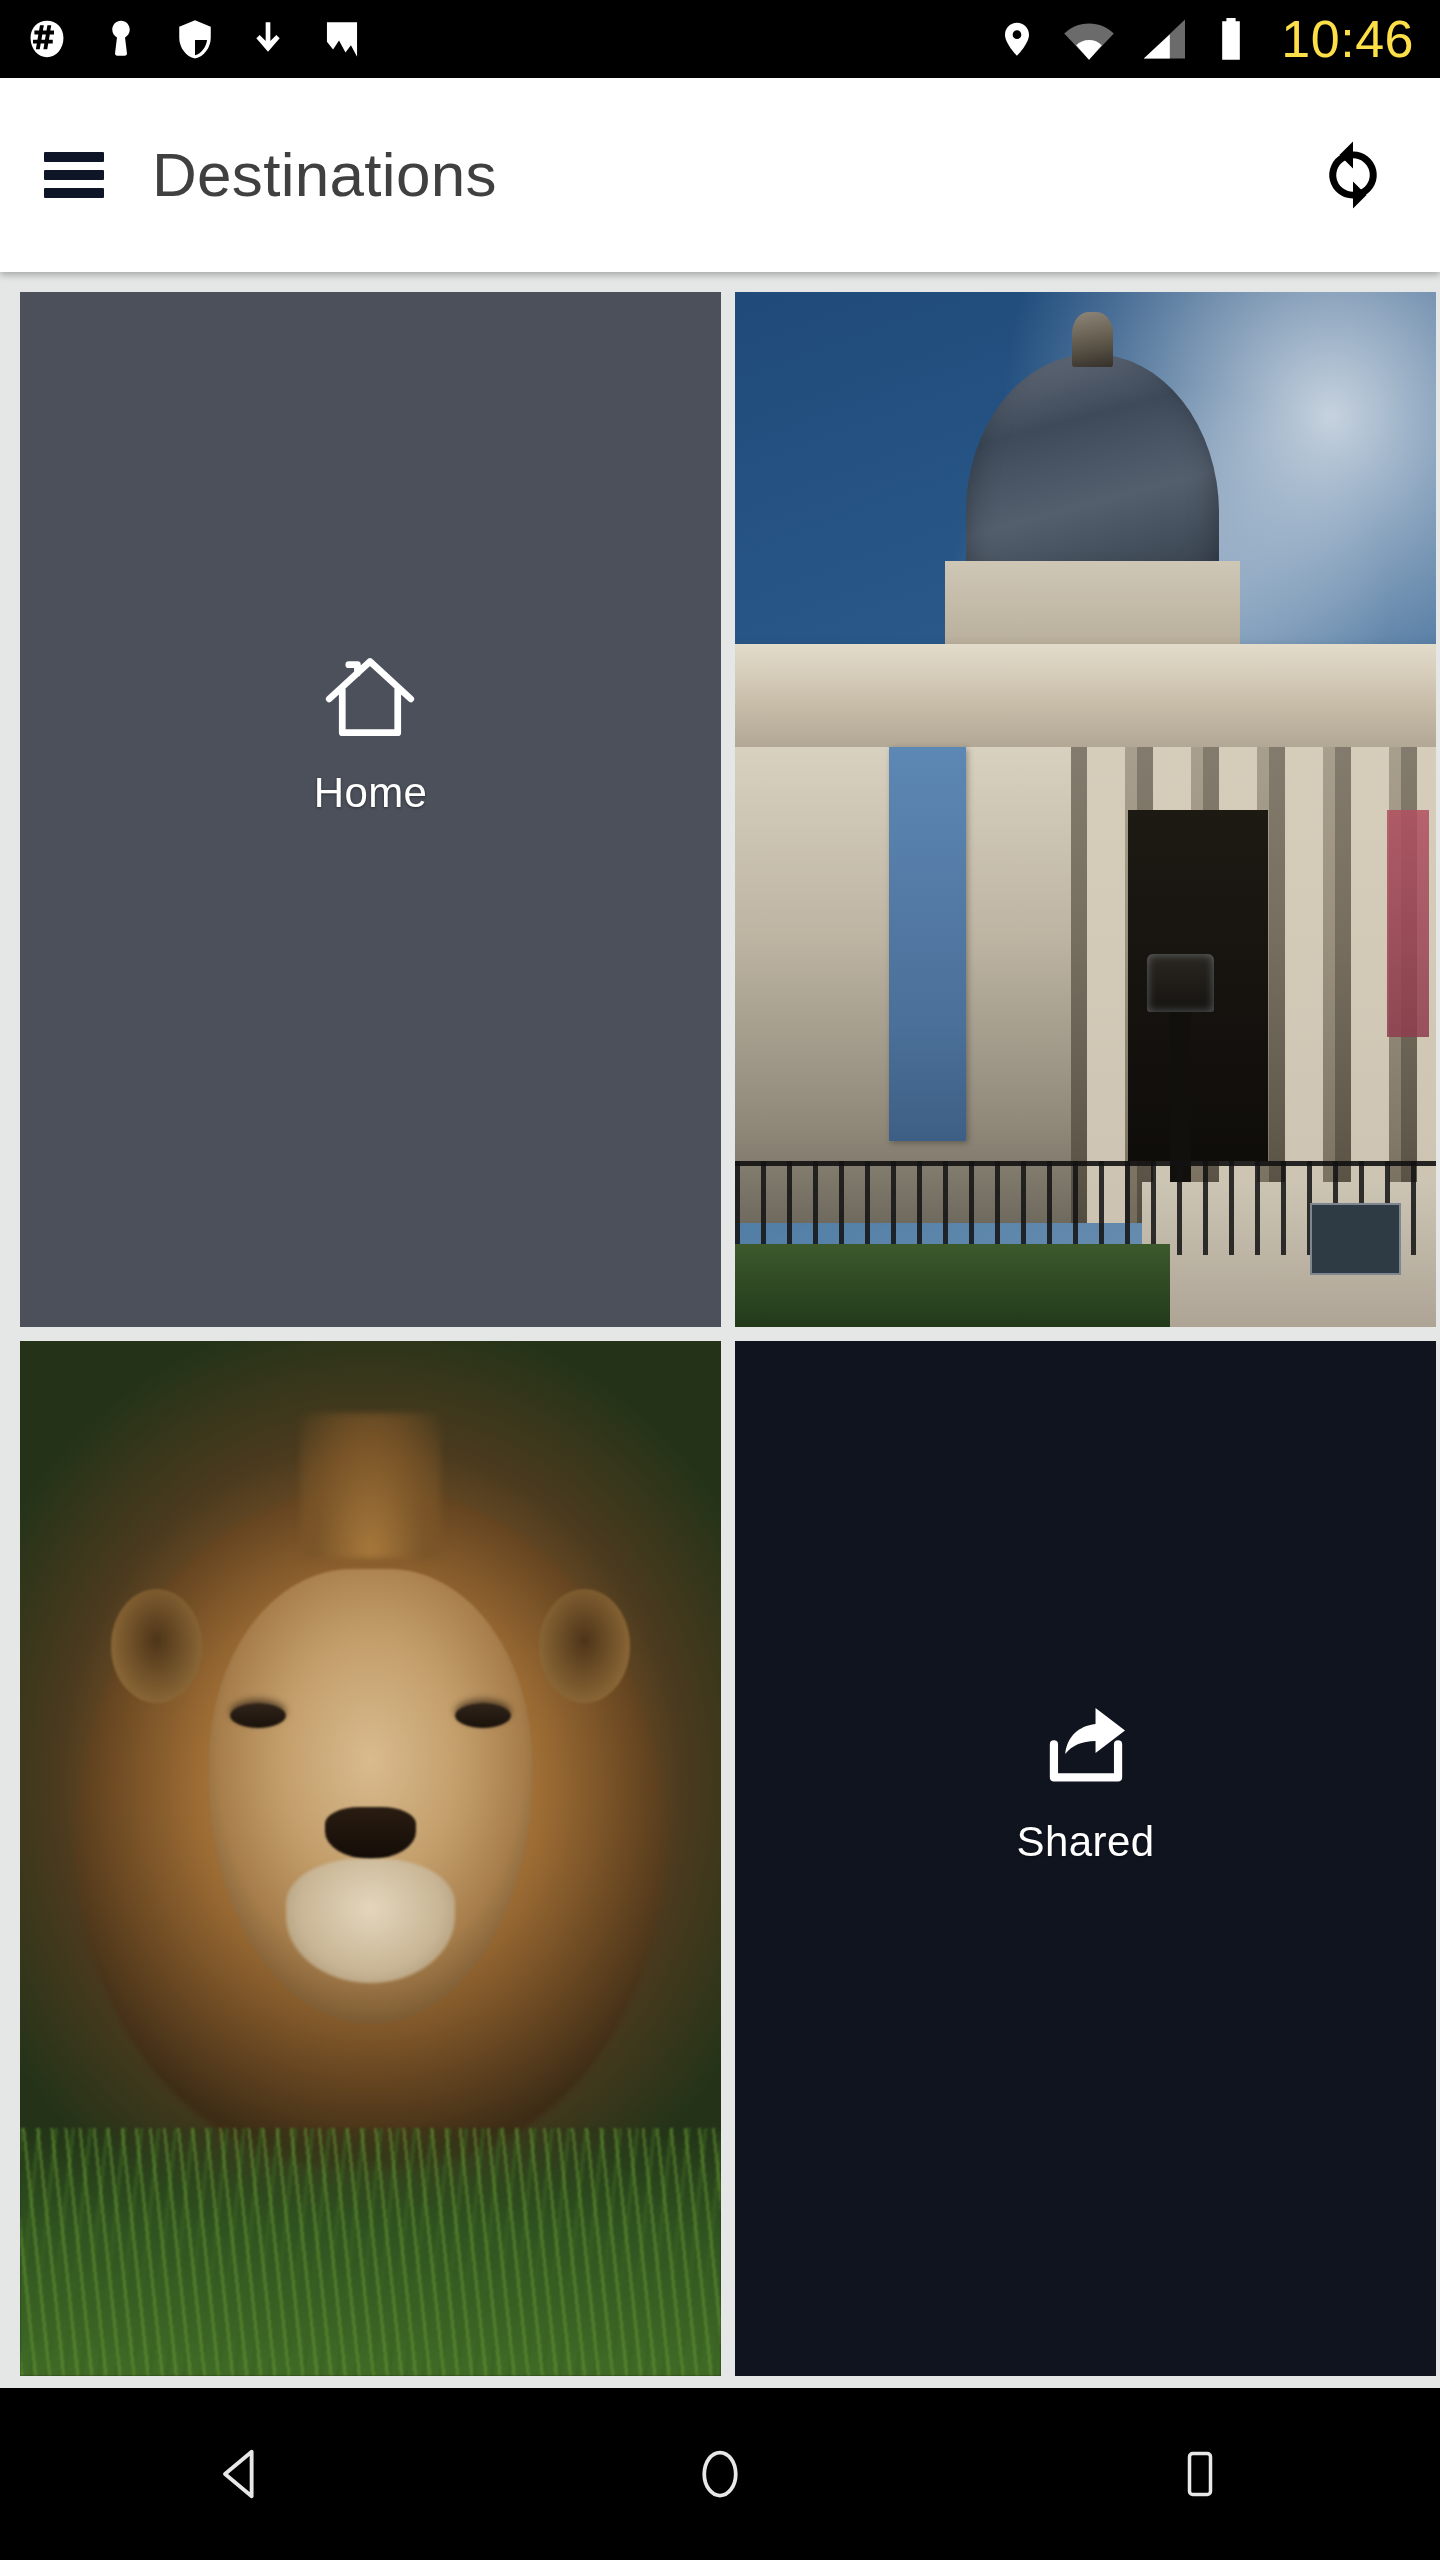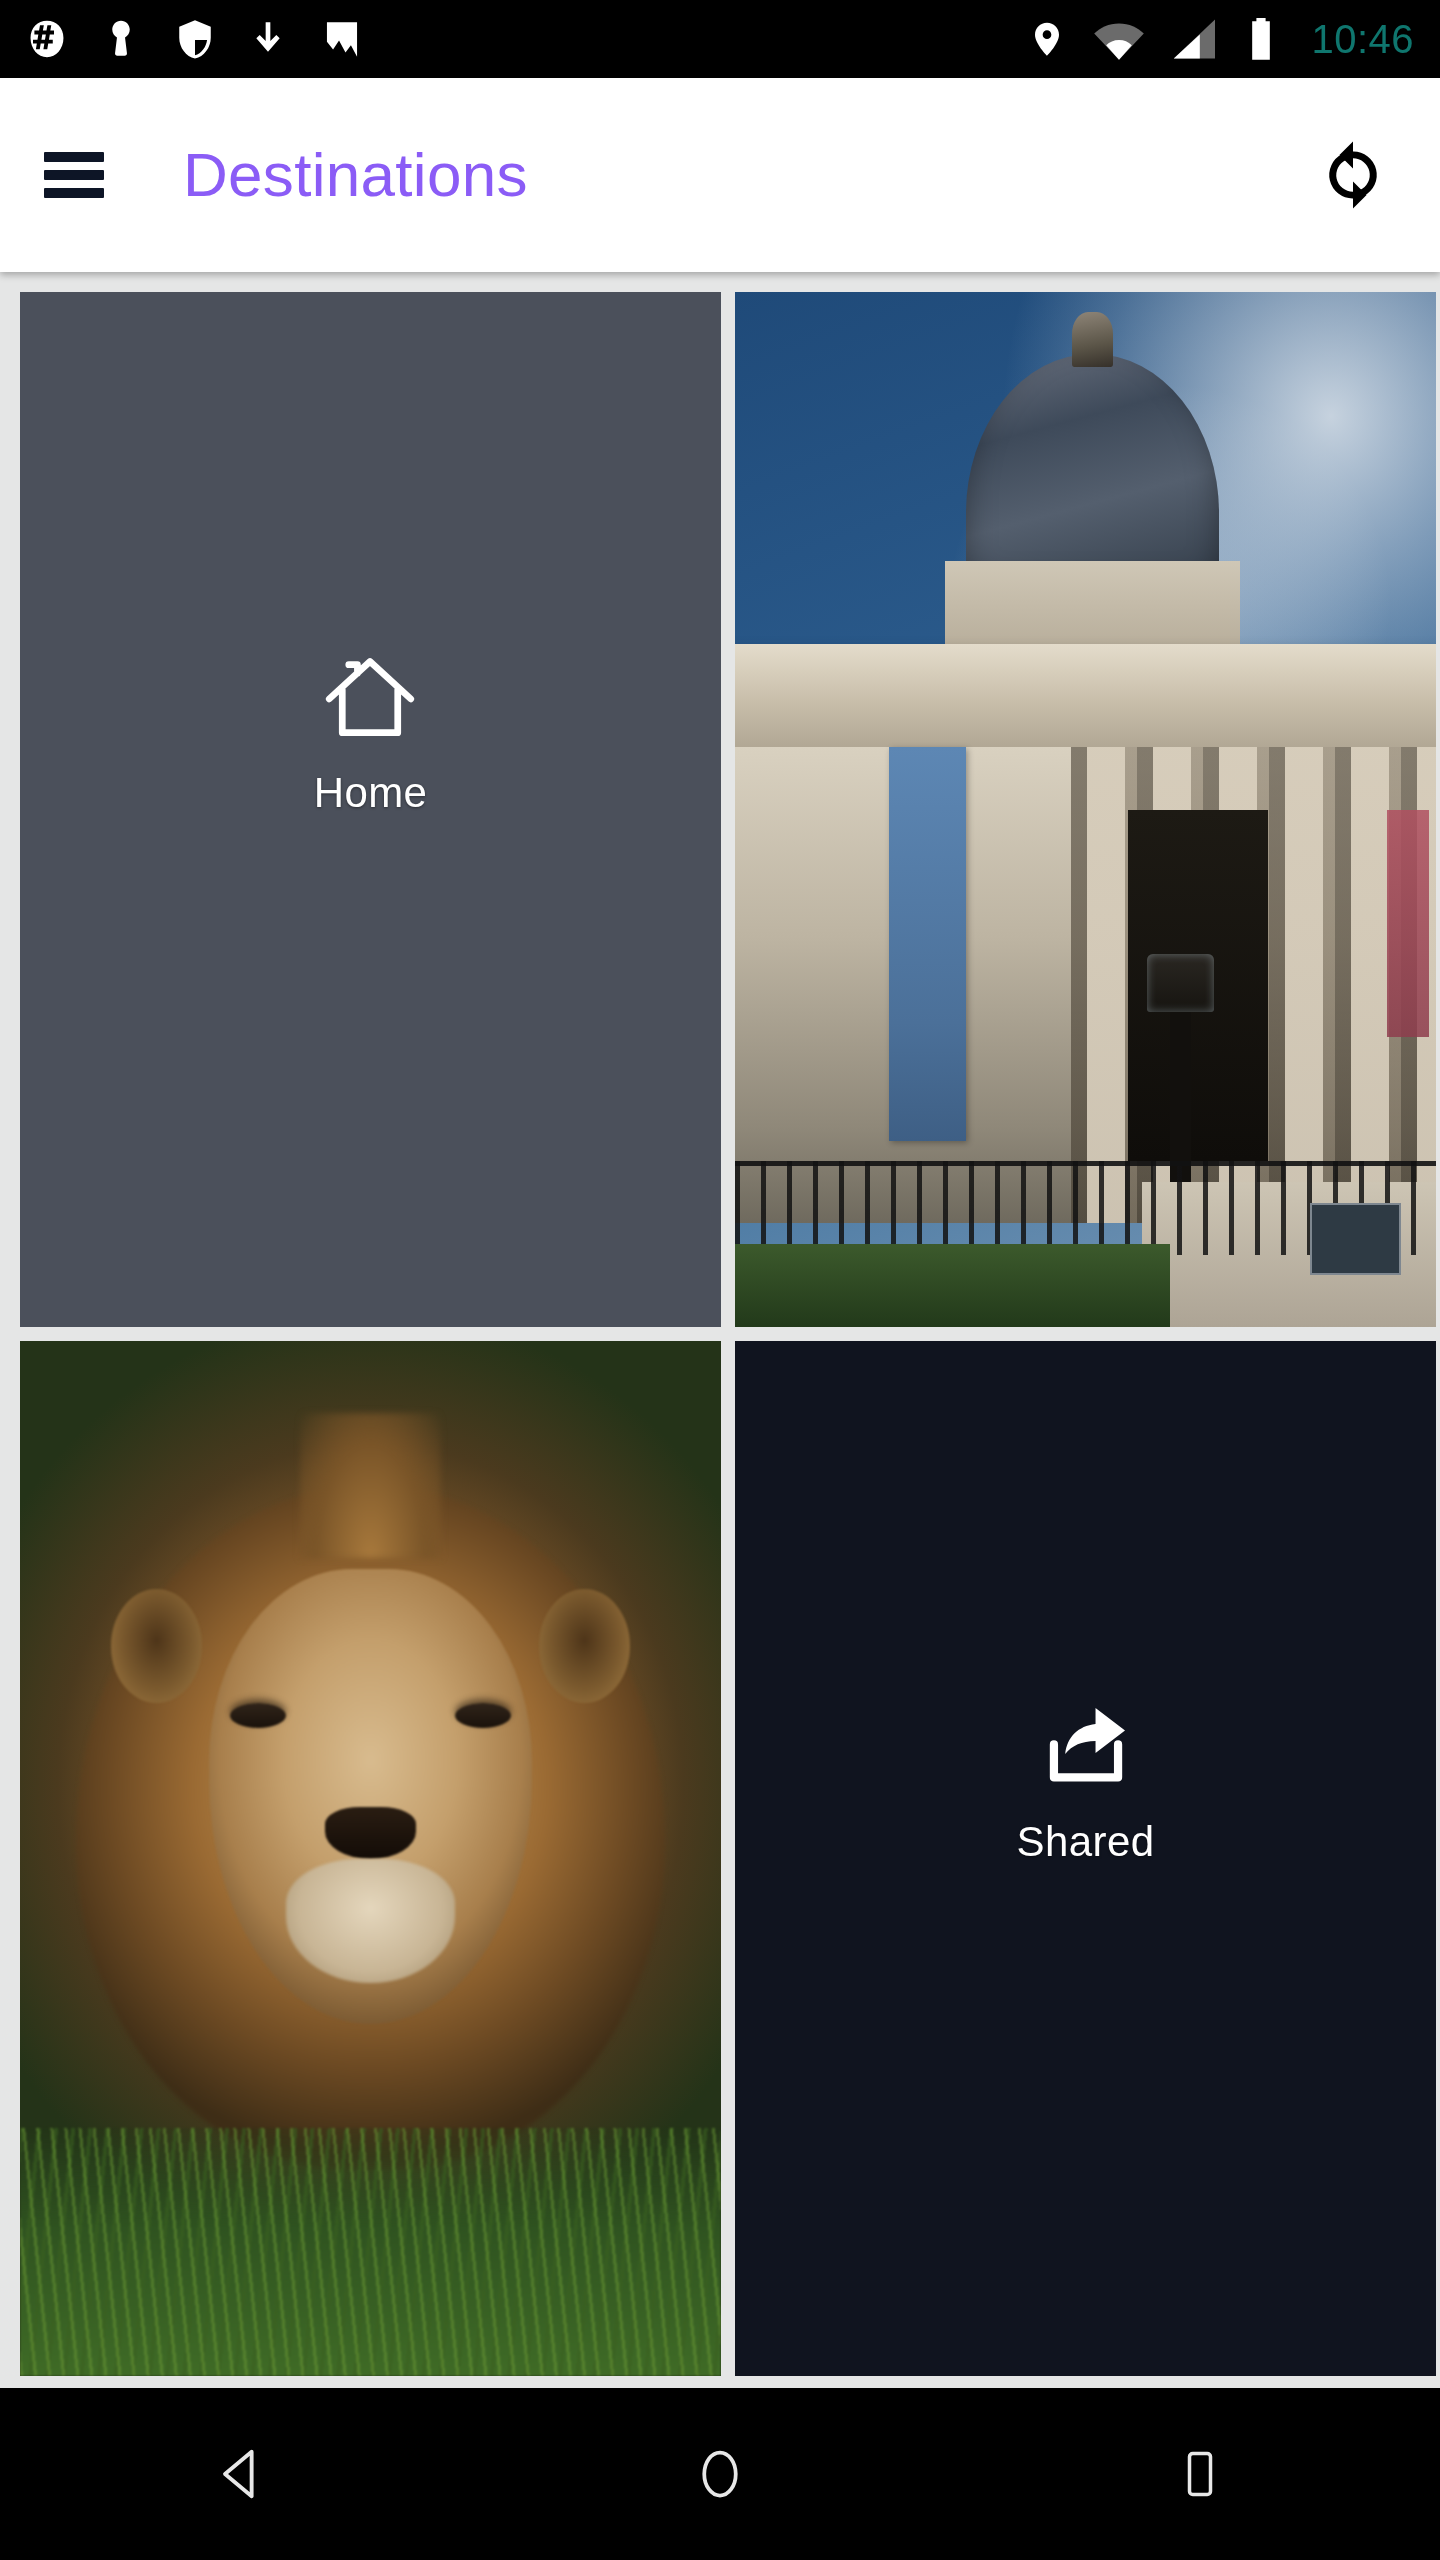--- a/index.html
+++ b/index.html
@@ -13,37 +13,37 @@
   
   .status-bar{
     position:absolute; top:0; left:0; width:1440px; height:78px;
     background:#000; display:flex; align-items:center;
     padding:0 26px; color:#fff;
   }
   .status-left{ display:flex; align-items:center; gap:32px; }
   .status-right{ margin-left:auto; display:flex; align-items:center; gap:26px; }
   .sicon{ display:block; }
   .clock{
-    font-size:40px; color:#0f766e; letter-spacing:0.5px;
+    font-size:52px; color:#fde047; letter-spacing:0.5px;
     font-family:"Liberation Sans", sans-serif; line-height:1;
     margin-left:8px;
   }
 
   
   .app-bar{
     position:absolute; top:78px; left:0; width:1440px; height:194px;
     background:#fff; display:flex; align-items:center; padding:0 44px;
     box-shadow:0 3px 7px rgba(0,0,0,0.28);
     z-index:5;
   }
   .hamburger{ width:60px; height:46px; display:flex; flex-direction:column;
     justify-content:space-between; cursor:pointer; }
   .hamburger span{ display:block; height:10px; width:100%; background:#0d1526; border-radius:1px;}
   .app-title{
-    margin-left:79px; font-size:62px; color:#8b5cf6; font-weight:400;
+    margin-left:48px; font-size:62px; color:#404040; font-weight:400;
     letter-spacing:0.3px; line-height:1;
   }
   .refresh-btn{ margin-left:auto; width:86px; height:86px; display:flex;
     align-items:center; justify-content:center; cursor:pointer;}
 
   
   .grid{
     position:absolute; top:284px; left:8px; width:1440px; height:2104px;
     background:#e5e6e6;
     display:grid;

